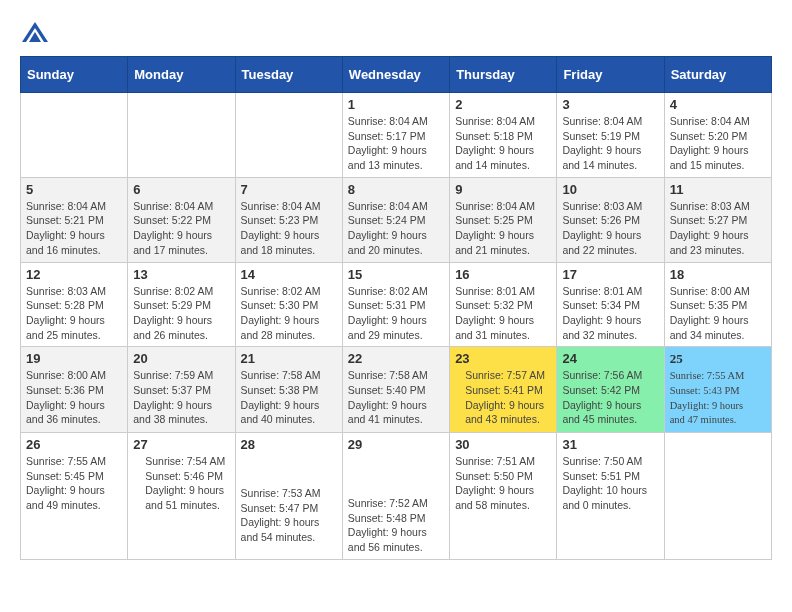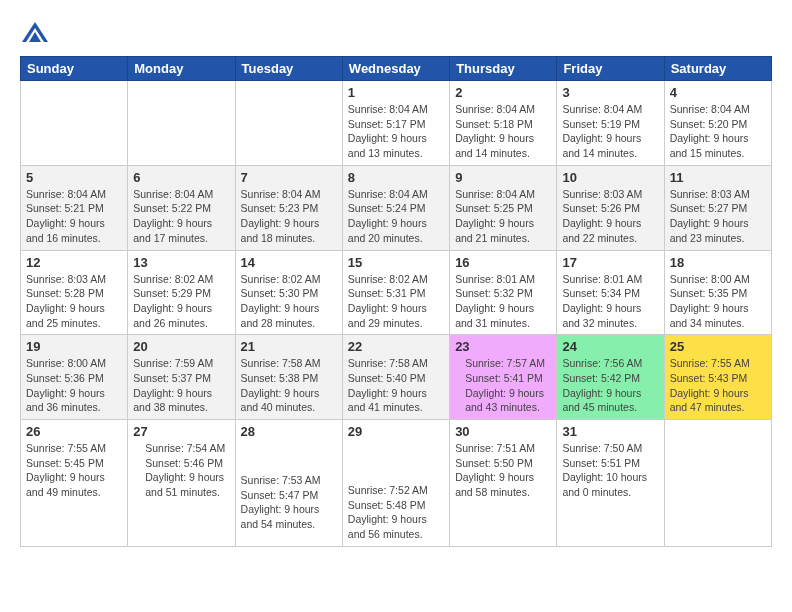--- a/index.html
+++ b/index.html
@@ -57,21 +57,21 @@
     }
     .calendar {
       width: 100%;
       border-collapse: collapse;
       table-layout: fixed;
     }
     .calendar th {
       background-color: #2255aa;
       color: #fff;
       text-align: left;
-      padding: 4px 6px;
+      padding: 10px 6px;
       font-size: 13px;
       border: 1px solid #1a4488;
     }
     .calendar td {
       border: 1px solid #ccc;
       vertical-align: top;
       padding: 4px 5px;
       font-size: 11px;
       color: #333;
       height: 80px;
@@ -290,35 +290,35 @@
 Daylight: 9 hours
 and 40 minutes.</div>
           </td>
           <td style="background: rgb(242, 242, 242);">
             <div class="cell-day">22</div>
             <div class="cell-info" style="white-space: pre-line;">Sunrise: 7:58 AM
 Sunset: 5:40 PM
 Daylight: 9 hours
 and 41 minutes.</div>
           </td>
-          <td style="background: #f0abfc;">
+          <td style="background: #fde047;">
             <div class="cell-day">23</div>
             <div class="cell-info" style="white-space: pre-line; margin-left: 10px;">Sunrise: 7:57 AM
 Sunset: 5:41 PM
 Daylight: 9 hours
 and 43 minutes.</div>
           </td>
           <td style="background: #86efac;">
             <div class="cell-day">24</div>
             <div class="cell-info" style="white-space: pre-line;">Sunrise: 7:56 AM
 Sunset: 5:42 PM
 Daylight: 9 hours
 and 45 minutes.</div>
           </td>
-          <td style="background: #fde047;">
+          <td style="background: #7dd3fc; font-family: Liberation Serif, serif;">
             <div class="cell-day">25</div>
             <div class="cell-info" style="white-space: pre-line;">Sunrise: 7:55 AM
 Sunset: 5:43 PM
 Daylight: 9 hours
 and 47 minutes.</div>
           </td>
         </tr>
         <tr>
           <td>
             <div class="cell-day">26</div>

